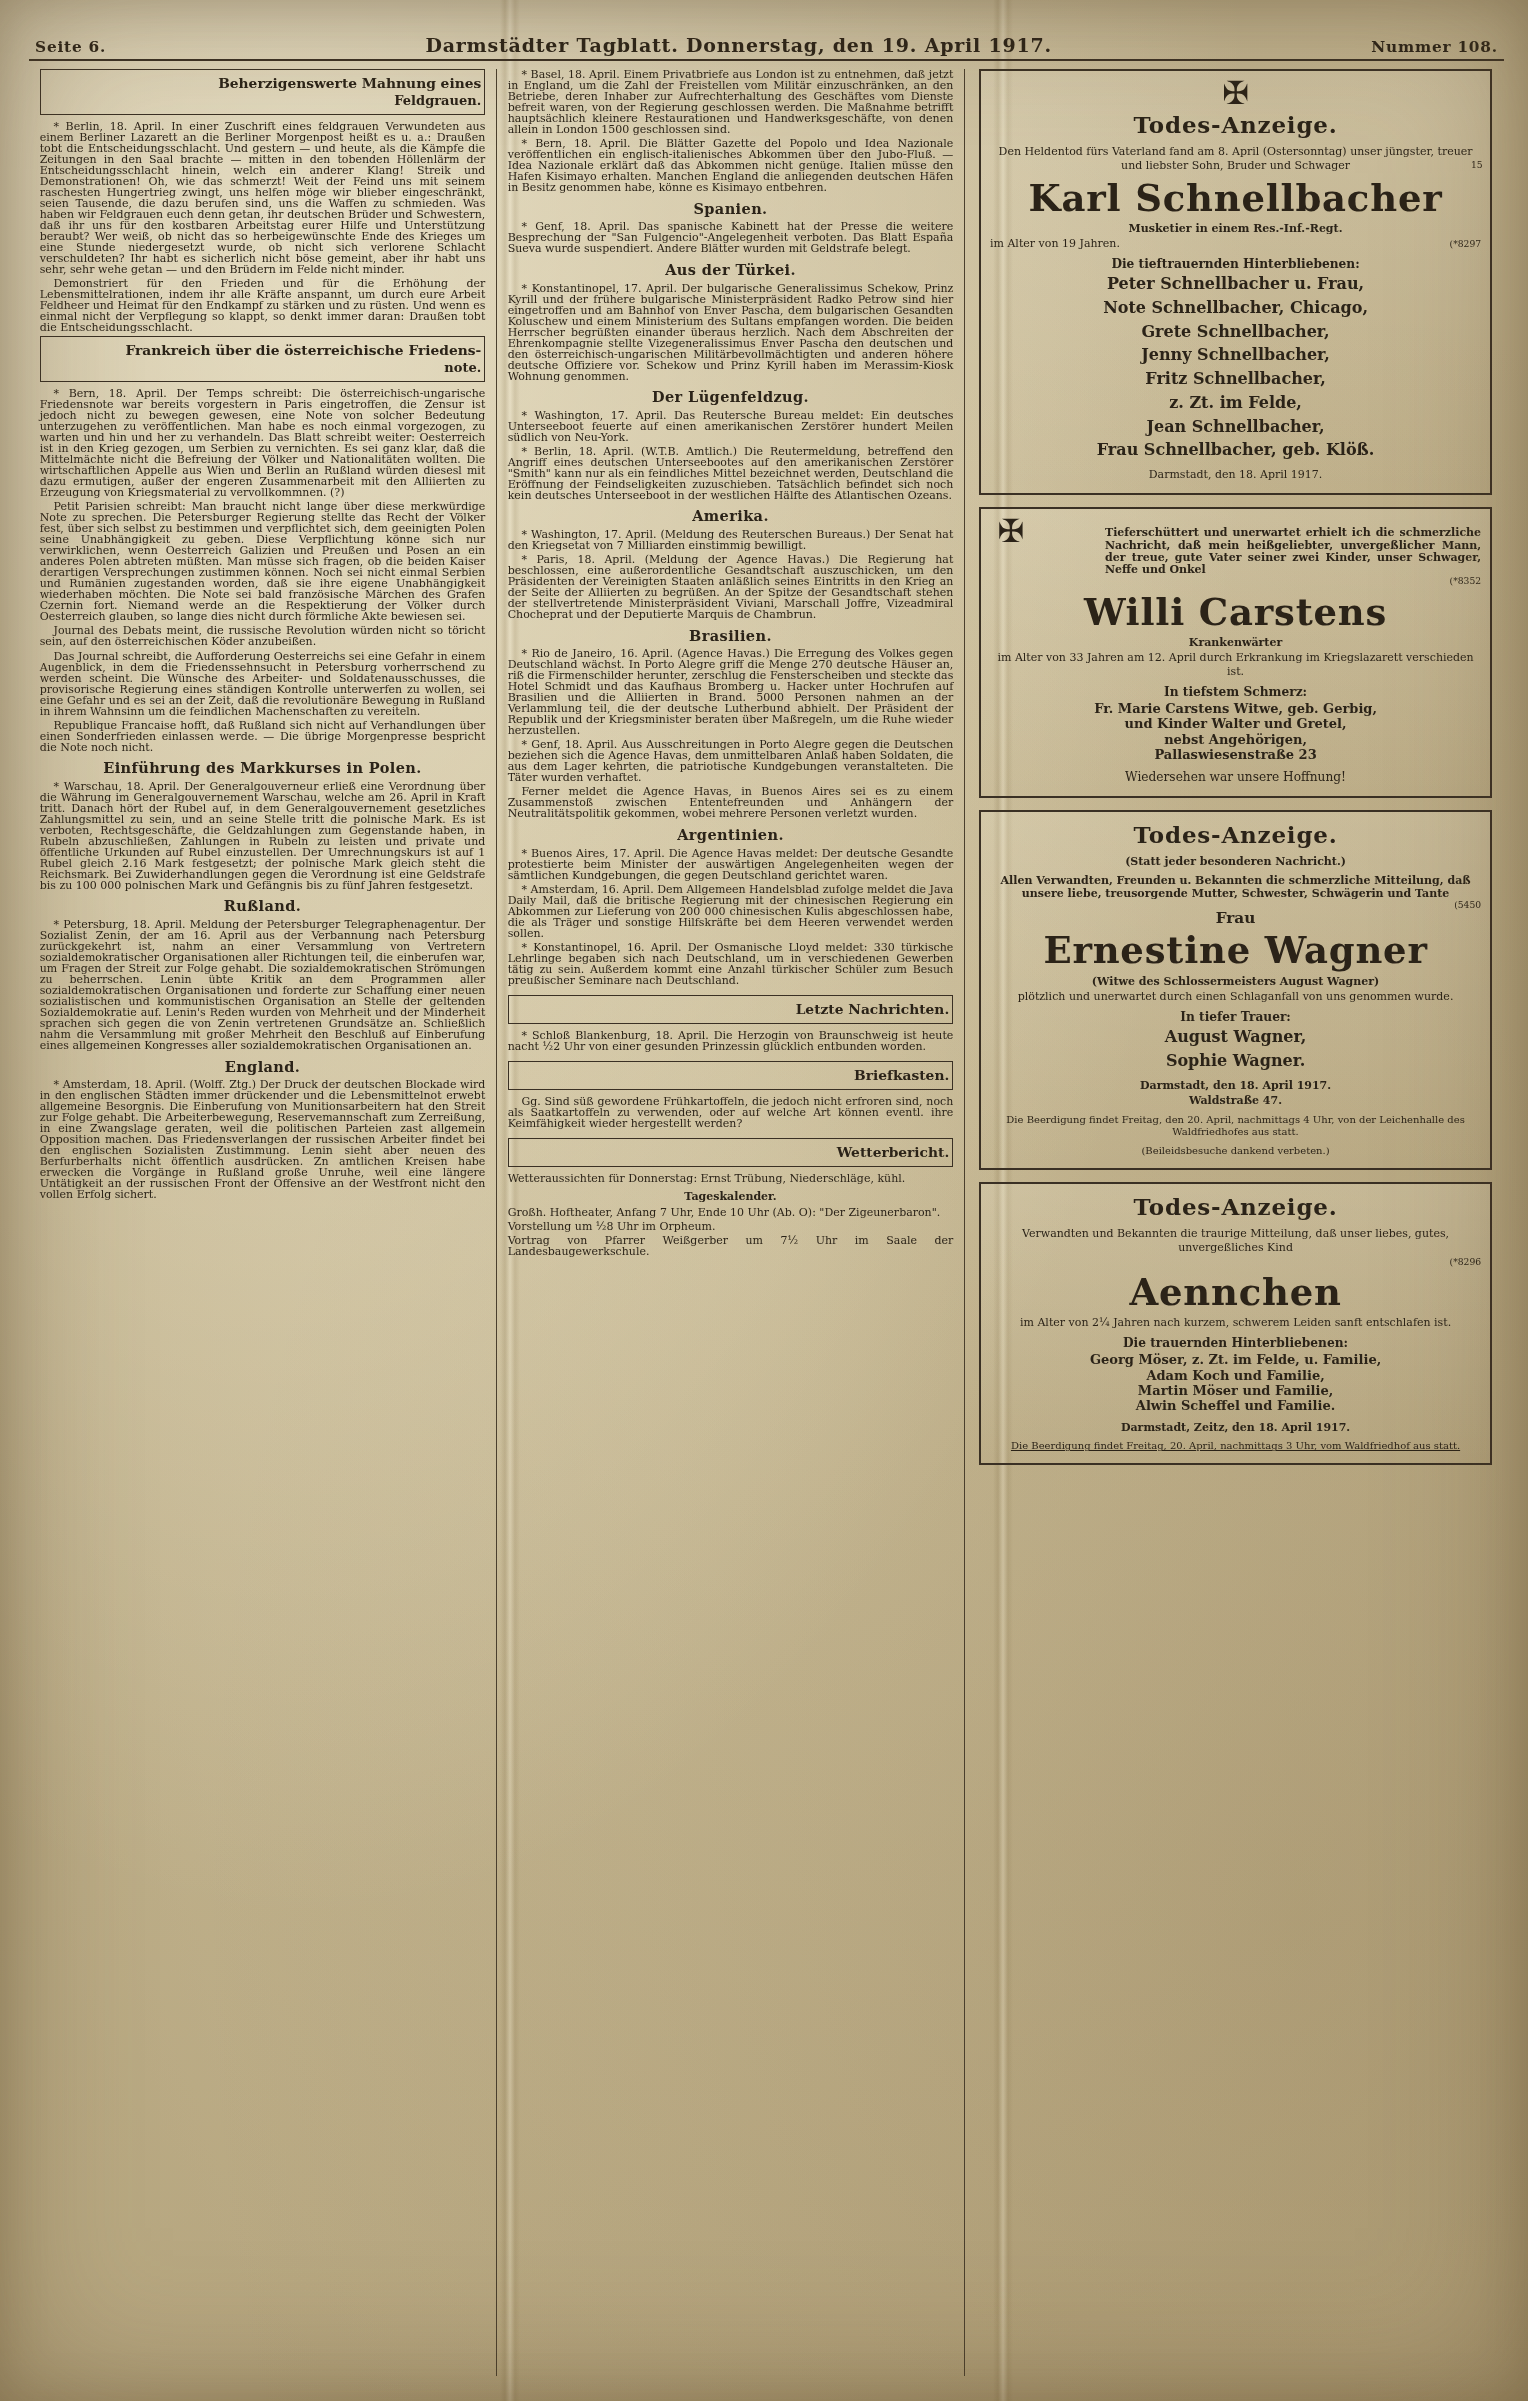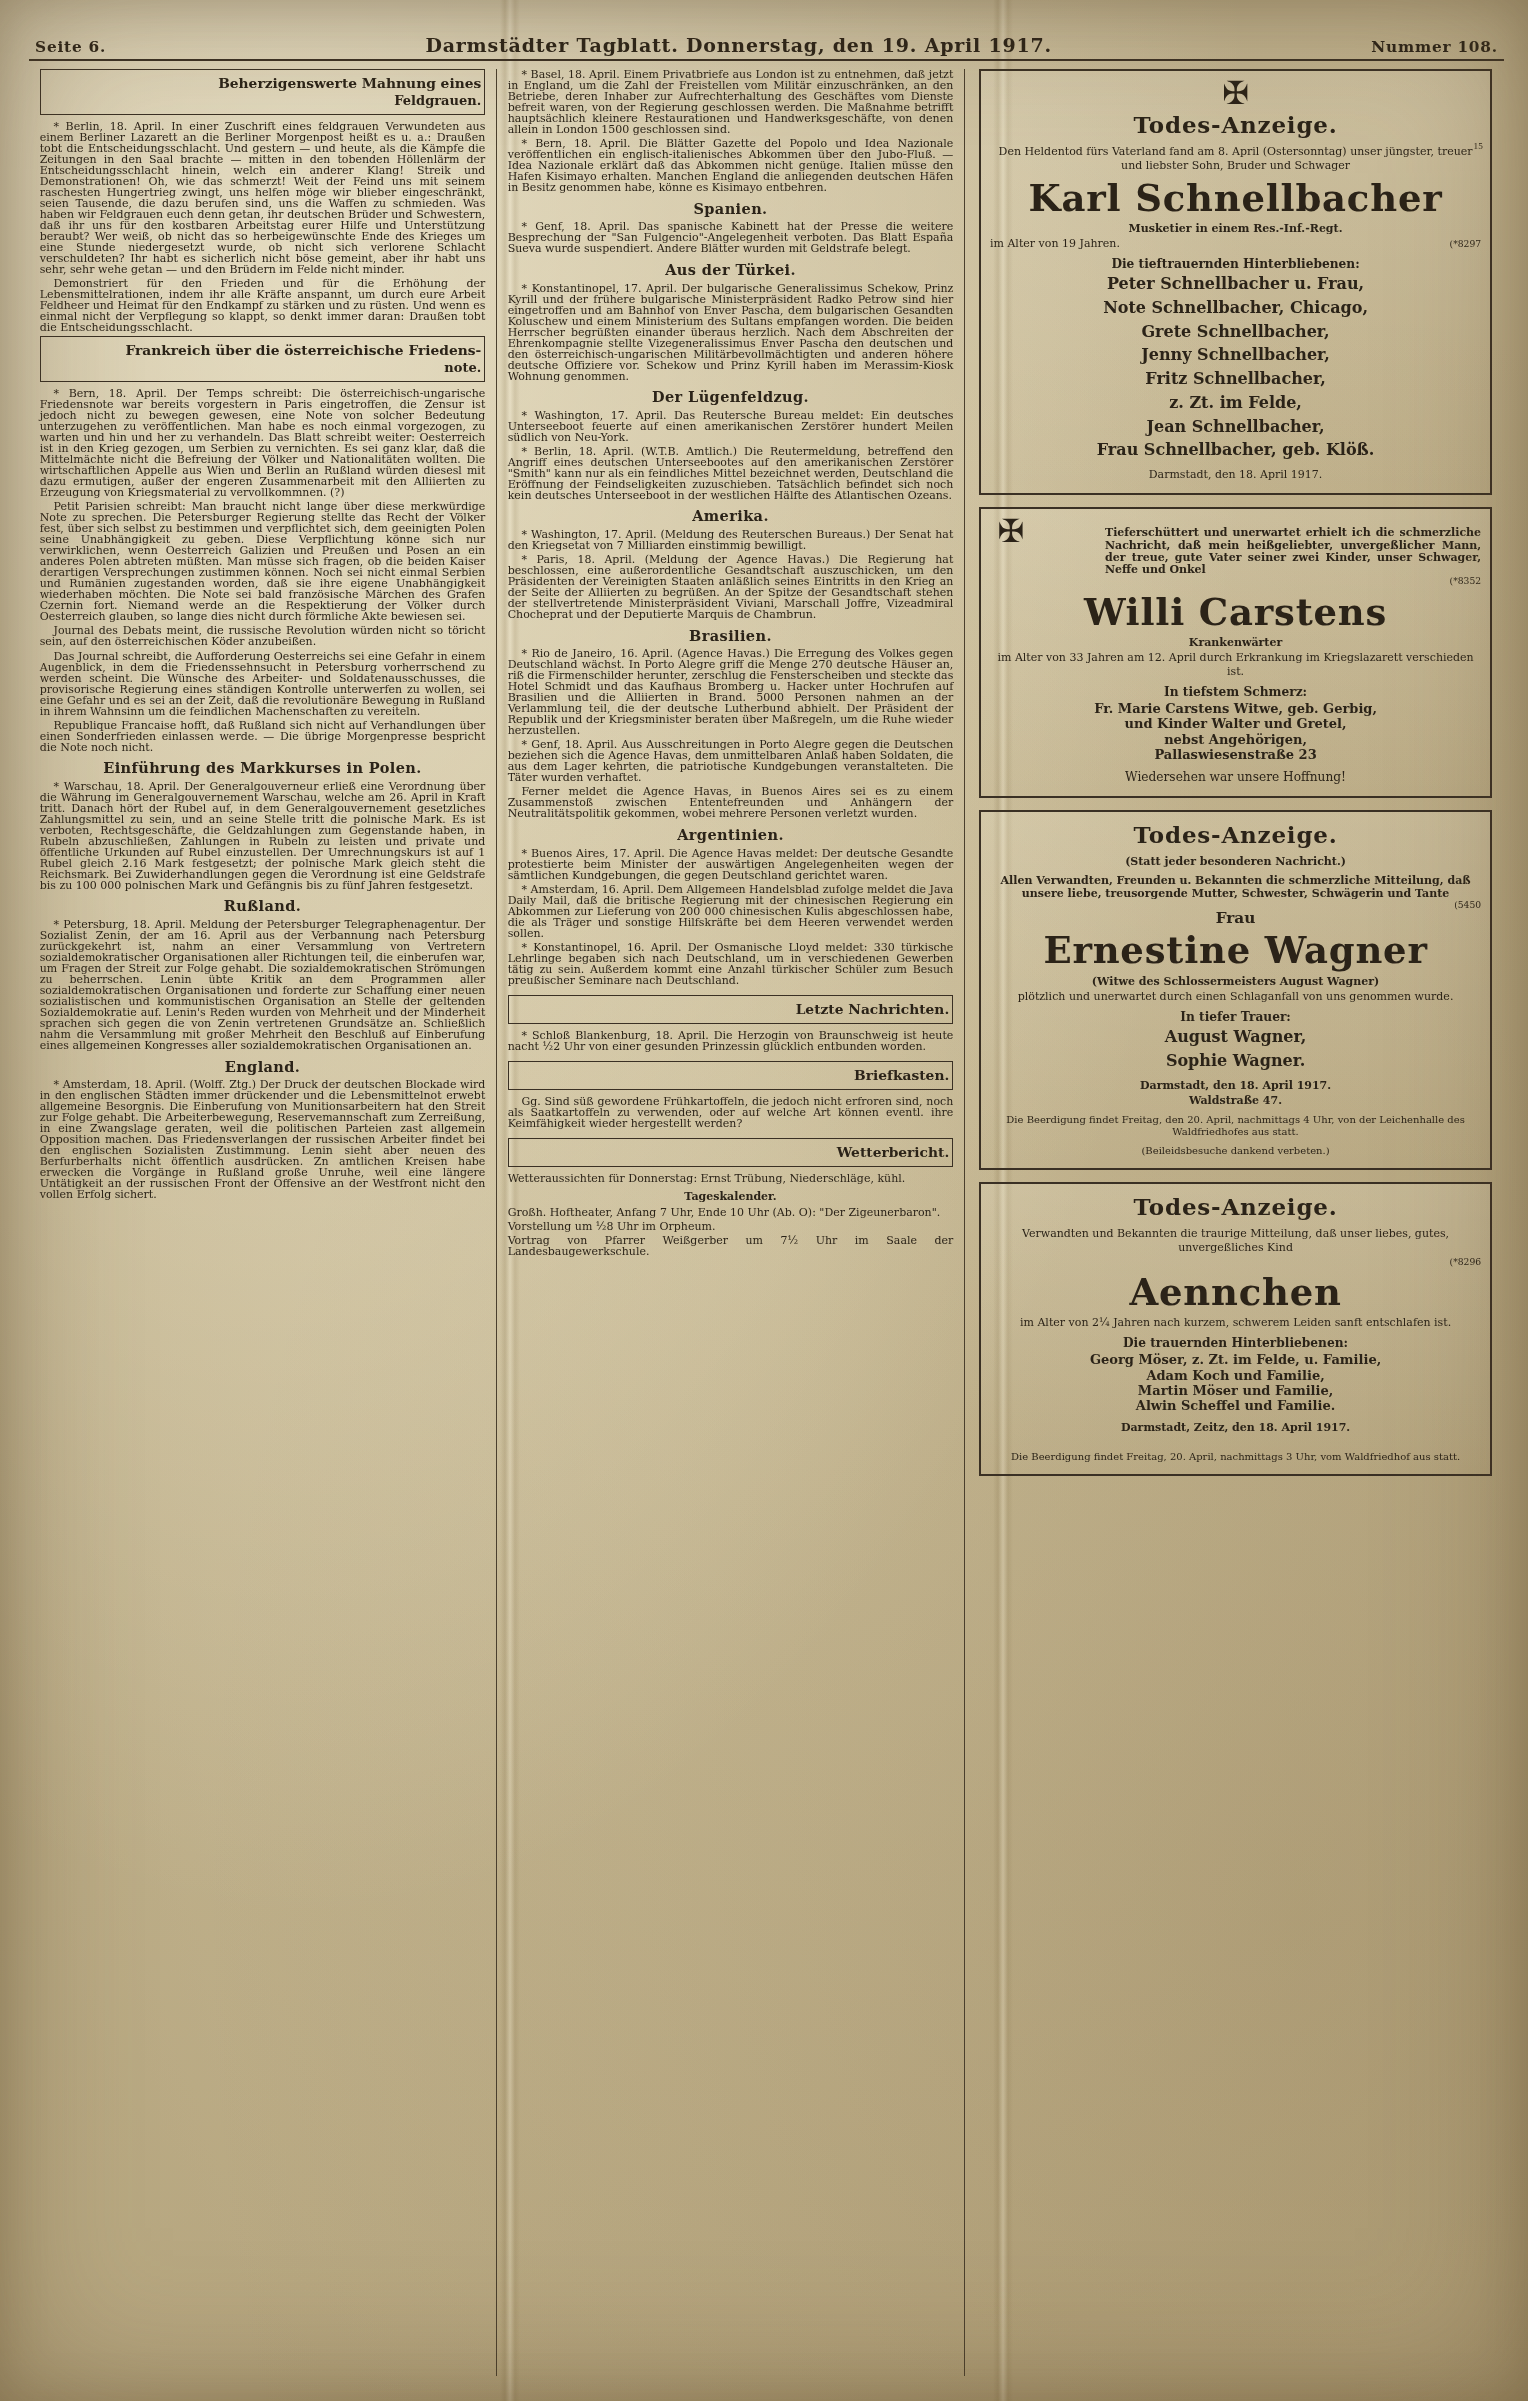--- a/index.html
+++ b/index.html
@@ -235,21 +235,21 @@
       <div class="sub-head">Tageskalender.</div>
       <p class="noind">Großh. Hoftheater, Anfang 7 Uhr, Ende 10 Uhr (Ab. O): "Der Zigeunerbaron".</p>
       <p class="noind">Vorstellung um ½8 Uhr im Orpheum.</p>
       <p class="noind">Vortrag von Pfarrer Weißgerber um 7½ Uhr im Saale der Landesbaugewerkschule.</p>
     </div>
 
     <div class="col col3">
 
       <div class="boxed thick">
         <div class="cross">✠</div>
-        <div class="ref" style="top:70px;font-family:Liberation Serif, serif;">15</div>
+        <div class="ref" style="top:88px;">15</div>
         <div class="ad-title">Todes-Anzeige.</div>
         <div class="ad-line">Den Heldentod fürs Vaterland fand am 8. April (Ostersonntag) unser jüngster, treuer und liebster Sohn, Bruder und Schwager</div>
         <div class="ad-name big">Karl Schnellbacher</div>
         <div class="ad-line b">Musketier in einem Res.-Inf.-Regt.</div>
         <div class="ad-line" style="display:flex;justify-content:space-between;align-items:baseline;">
           <span>im Alter von 19 Jahren.</span>
           <span class="tiny">(*8297</span>
         </div>
         <div class="ad-sub">Die tieftrauernden Hinterbliebenen:</div>
         <div class="mourners">Peter Schnellbacher u. Frau,</div>
@@ -301,21 +301,21 @@
         <div class="ad-line" style="margin-top:4.6px;">Verwandten und Bekannten die traurige Mitteilung, daß unser liebes, gutes, unvergeßliches Kind</div>
         <div class="tiny" style="text-align:right;">(*8296</div>
         <div class="ad-name big">Aennchen</div>
         <div class="ad-line">im Alter von 2¼ Jahren nach kurzem, schwerem Leiden sanft entschlafen ist.</div>
         <div class="ad-sub">Die trauernden Hinterbliebenen:</div>
         <div class="ad-line b" style="font-size:13px;">Georg Möser, z. Zt. im Felde, u. Familie,</div>
         <div class="ad-line b" style="font-size:13px;">Adam Koch und Familie,</div>
         <div class="ad-line b" style="font-size:13px;">Martin Möser und Familie,</div>
         <div class="ad-line b" style="font-size:13px;">Alwin Scheffel und Familie.</div>
         <div class="ad-line b" style="margin-top:7.6px;">Darmstadt, Zeitz, den 18. April 1917.</div>
-        <div class="ad-line sm" style="margin-top:17px;">Die Beerdigung findet Freitag, 20. April, nachmittags 3 Uhr, vom Waldfriedhof aus statt.</div>
+        <div class="ad-line sm" style="margin-top:6px;text-decoration:underline;">Die Beerdigung findet Freitag, 20. April, nachmittags 3 Uhr, vom Waldfriedhof aus statt.</div>
       </div>
 
     </div>
   </div>
 </div>
 
 <div class="vignette"></div>
 
 
 </body></html>

